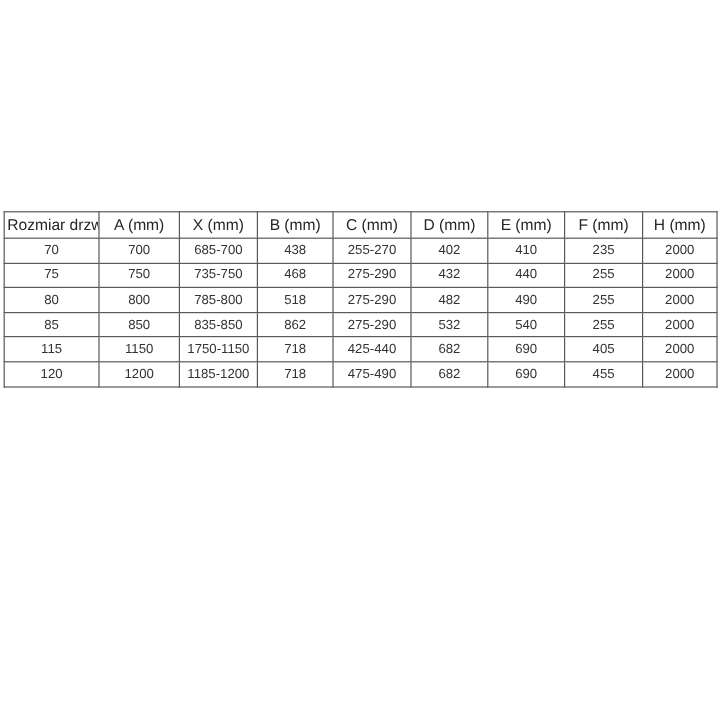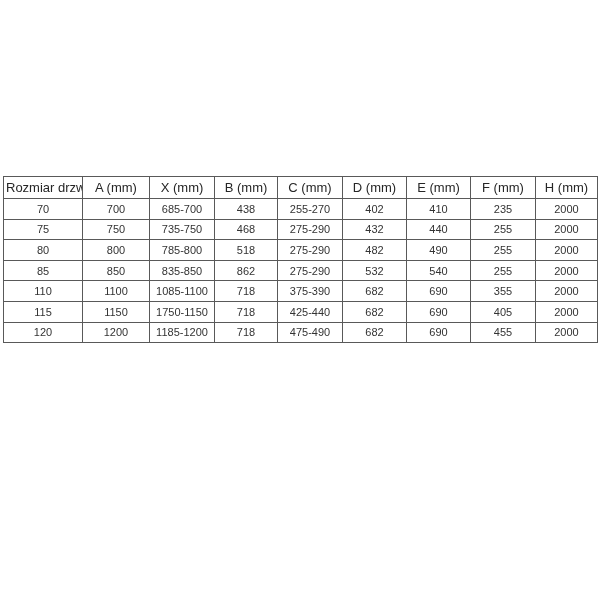--- a/index.html
+++ b/index.html
@@ -114,31 +114,20 @@
           <td>850</td>
           <td>835-850</td>
           <td>862</td>
           <td>275-290</td>
           <td>532</td>
           <td>540</td>
           <td>255</td>
           <td>2000</td>
         </tr>
         <tr>
-          <td>110</td>
-          <td>1100</td>
-          <td>1085-1100</td>
-          <td>718</td>
-          <td>375-390</td>
-          <td>682</td>
-          <td>690</td>
-          <td>355</td>
-          <td>2000</td>
-        </tr>
-        <tr>
           <td>115</td>
           <td>1150</td>
           <td>1750-1150</td>
           <td>718</td>
           <td>425-440</td>
           <td>682</td>
           <td>690</td>
           <td>405</td>
           <td>2000</td>
         </tr>

